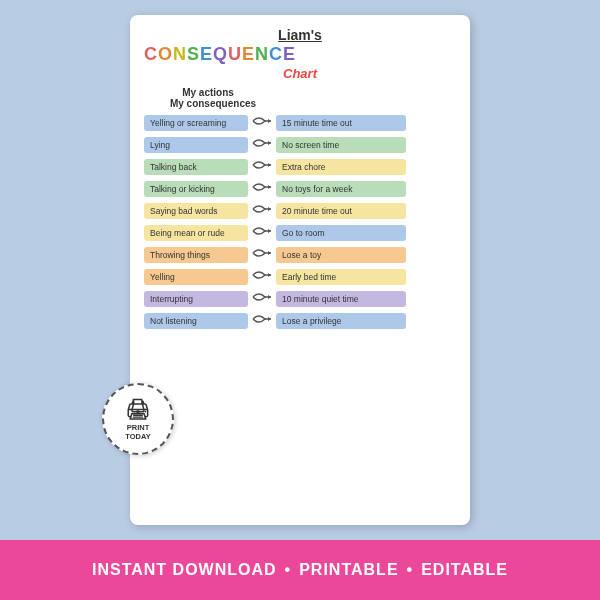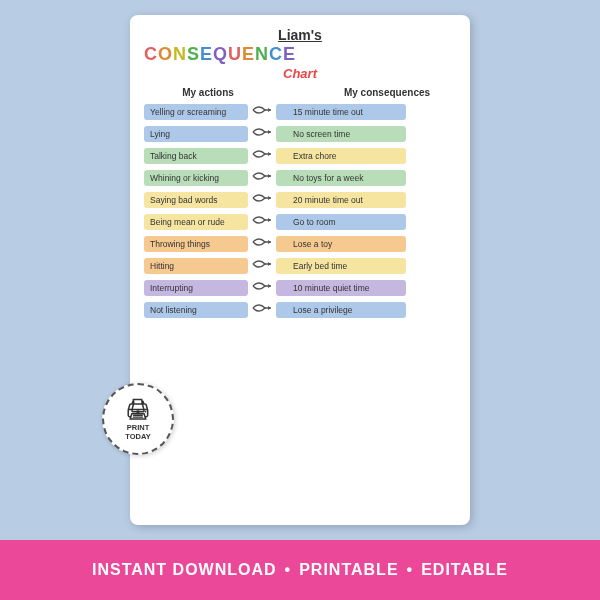--- a/index.html
+++ b/index.html
@@ -67,20 +67,21 @@
     }
 
     .col-headers {
       display: flex;
       justify-content: space-between;
       font-size: 10px;
       font-weight: bold;
       color: #333;
       margin-bottom: 4px;
       padding: 0 4px;
+      flex-direction: column;
     }
 
     .col-headers .left-header {
       width: 120px;
       text-align: center;
     }
     .col-headers .right-header {
       width: 130px;
       text-align: center;
     }
@@ -103,21 +104,21 @@
     .arrow-cell {
       width: 28px;
       text-align: center;
       font-size: 14px;
       color: #555;
       font-style: italic;
     }
 
     .consequence-cell {
       width: 130px;
-      padding: 3px 17px;
+      padding: 3px 6px;
       font-size: 8.5px;
       border-radius: 3px;
       color: #333;
       font-weight: 500;
     }
 
     
     .row-blue { background-color: #adc8e8; }
     .row-green { background-color: #b8ddb8; }
     .row-yellow { background-color: #f5e5a0; }
@@ -214,21 +215,21 @@
         <div class="chart-row">
           <div class="action-cell row-green">Talking back</div>
           <div class="arrow-cell"><svg width="22" height="16" viewBox="0 0 22 16">
               <path d="M2,8 Q8,2 14,8 Q8,14 2,8" fill="none" stroke="#555" stroke-width="1.5"></path>
               <line x1="14" y1="8" x2="20" y2="8" stroke="#555" stroke-width="1.5"></line>
               <polygon points="20,8 17,6 17,10" fill="#555"></polygon>
             </svg></div>
           <div class="consequence-cell row-yellow">Extra chore</div>
         </div>
         <div class="chart-row">
-          <div class="action-cell row-green">Whining or kicking</div>
+          <div class="action-cell row-green">Talking or kicking</div>
           <div class="arrow-cell"><svg width="22" height="16" viewBox="0 0 22 16">
               <path d="M2,8 Q8,2 14,8 Q8,14 2,8" fill="none" stroke="#555" stroke-width="1.5"></path>
               <line x1="14" y1="8" x2="20" y2="8" stroke="#555" stroke-width="1.5"></line>
               <polygon points="20,8 17,6 17,10" fill="#555"></polygon>
             </svg></div>
           <div class="consequence-cell row-green">No toys for a week</div>
         </div>
         <div class="chart-row">
           <div class="action-cell row-yellow">Saying bad words</div>
           <div class="arrow-cell"><svg width="22" height="16" viewBox="0 0 22 16">
@@ -250,21 +251,21 @@
         <div class="chart-row">
           <div class="action-cell row-orange">Throwing things</div>
           <div class="arrow-cell"><svg width="22" height="16" viewBox="0 0 22 16">
               <path d="M2,8 Q8,2 14,8 Q8,14 2,8" fill="none" stroke="#555" stroke-width="1.5"></path>
               <line x1="14" y1="8" x2="20" y2="8" stroke="#555" stroke-width="1.5"></line>
               <polygon points="20,8 17,6 17,10" fill="#555"></polygon>
             </svg></div>
           <div class="consequence-cell row-orange">Lose a toy</div>
         </div>
         <div class="chart-row">
-          <div class="action-cell row-orange">Hitting</div>
+          <div class="action-cell row-orange">Yelling</div>
           <div class="arrow-cell"><svg width="22" height="16" viewBox="0 0 22 16">
               <path d="M2,8 Q8,2 14,8 Q8,14 2,8" fill="none" stroke="#555" stroke-width="1.5"></path>
               <line x1="14" y1="8" x2="20" y2="8" stroke="#555" stroke-width="1.5"></line>
               <polygon points="20,8 17,6 17,10" fill="#555"></polygon>
             </svg></div>
           <div class="consequence-cell row-yellow">Early bed time</div>
         </div>
         <div class="chart-row">
           <div class="action-cell row-purple">Interrupting</div>
           <div class="arrow-cell"><svg width="22" height="16" viewBox="0 0 22 16">

